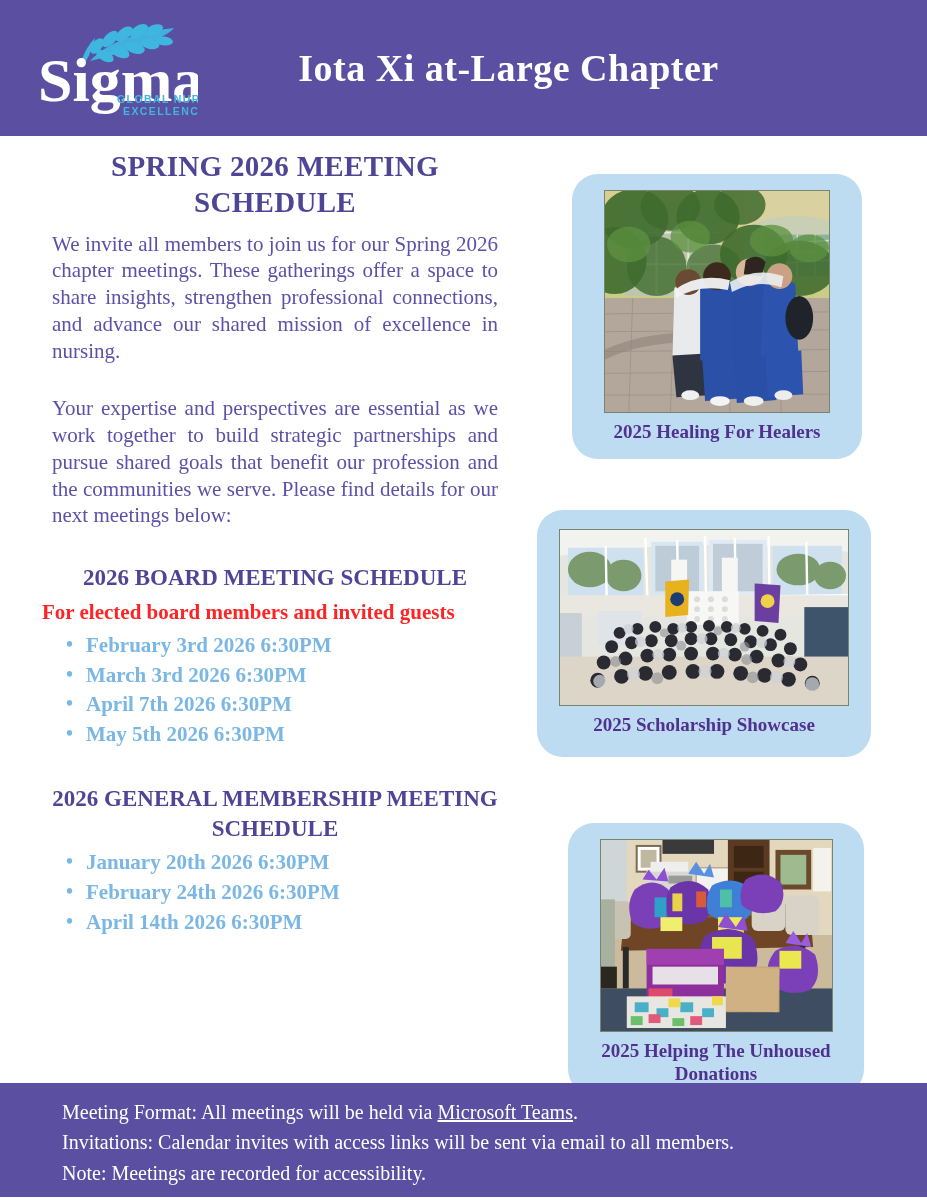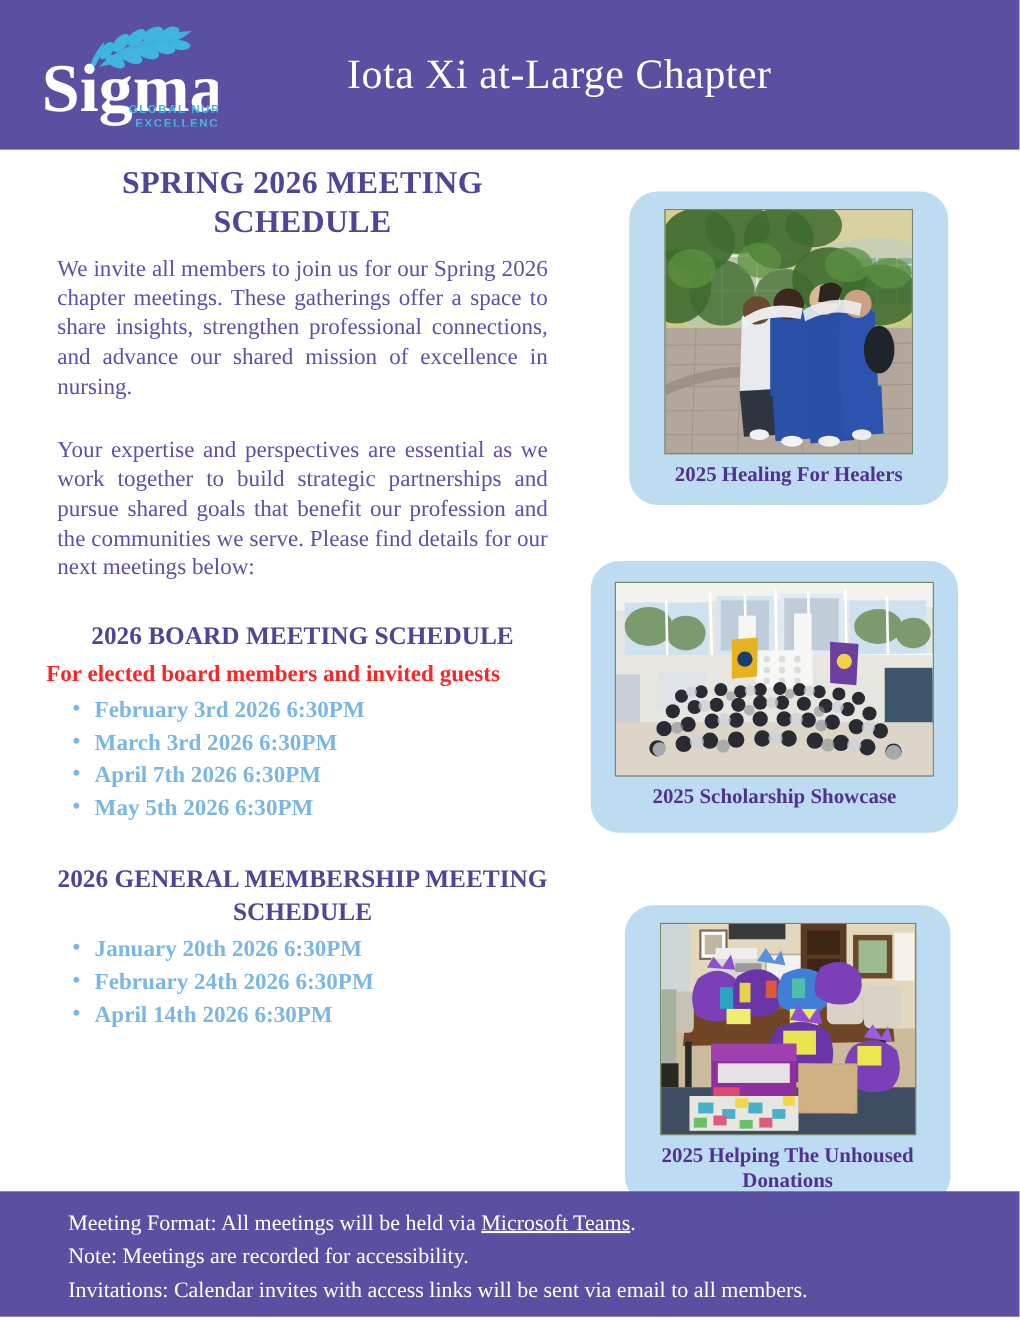--- a/index.html
+++ b/index.html
@@ -31,21 +31,21 @@
     width: 200px;
     height: 118px;
     flex: none;
   }
   .logo-svg { position: absolute; left: 38px; top: 14px; }
   .header-title {
     flex: 1;
     text-align: center;
     color: #ffffff;
     font-size: 38px;
-    font-weight: normal;
+    font-weight: bold;
     letter-spacing: .5px;
     padding-right: 110px;
     white-space: nowrap;
   }
 
   
   .content {
     position: absolute;
     left: 0; top: 118px;
     width: 927px;
@@ -527,15 +527,15 @@
       <div class="card-caption">2025 Helping The Unhoused Donations</div>
     </div>
 
   </div>
 </div>
 
 <div class="footer">
   <div class="footer-line">
     <span>Meeting Format: All meetings will be held via </span><span class="footer-link">Microsoft Teams</span><span>.</span>
   </div>
+  <div class="footer-line">Invitations: Calendar invites with access links will be sent via email to all members.</div>
   <div class="footer-line">Note: Meetings are recorded for accessibility.</div>
-  <div class="footer-line">Invitations: Calendar invites with access links will be sent via email to all members.</div>
 </div>
 
 </body></html>

